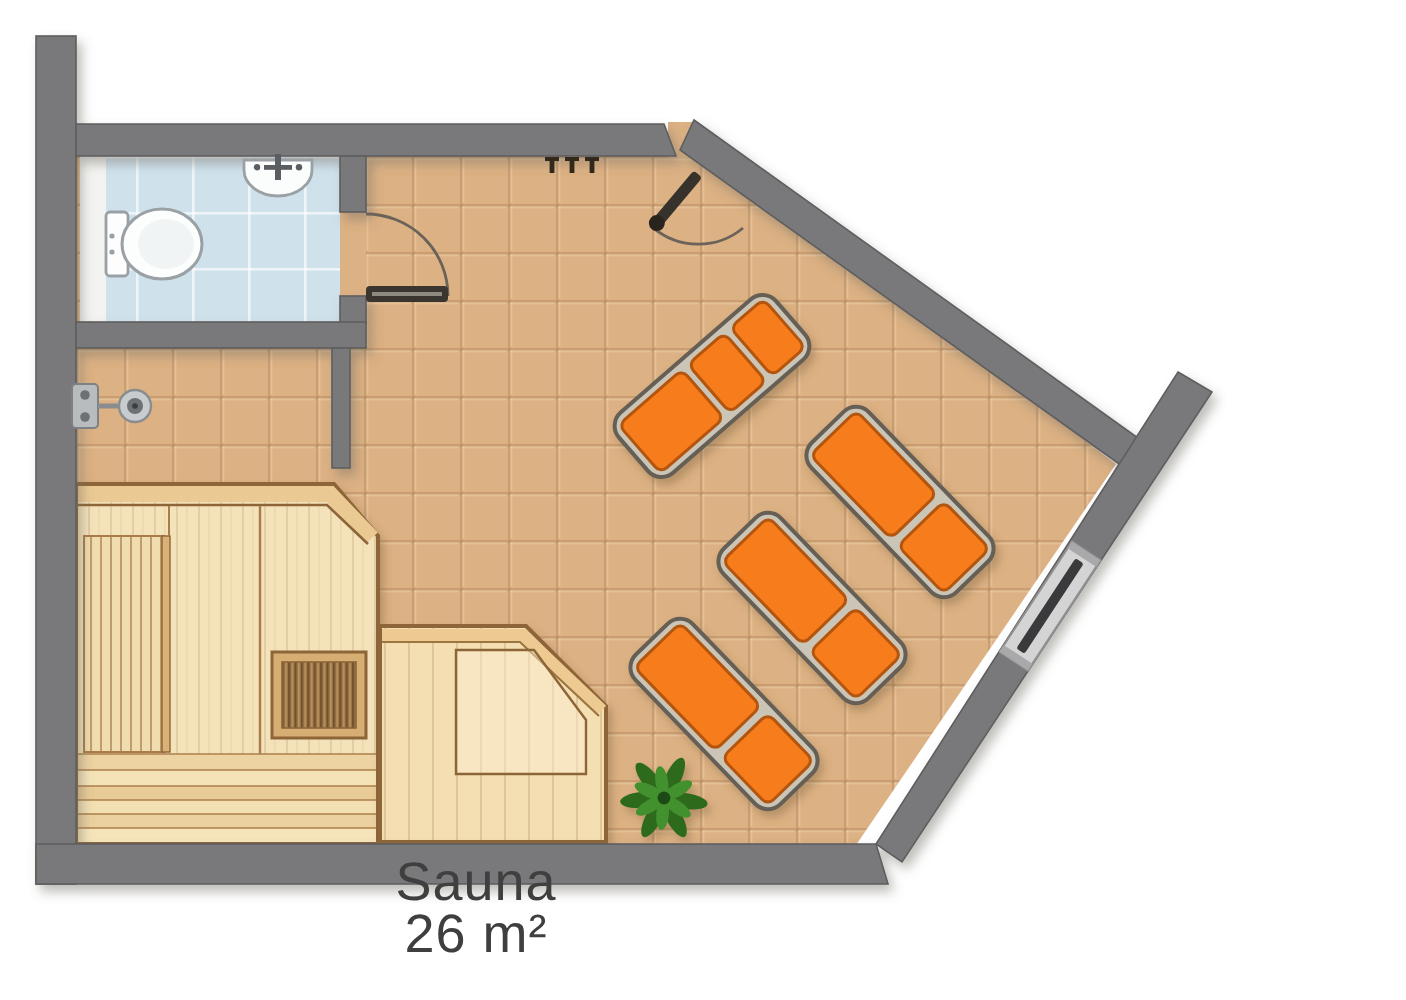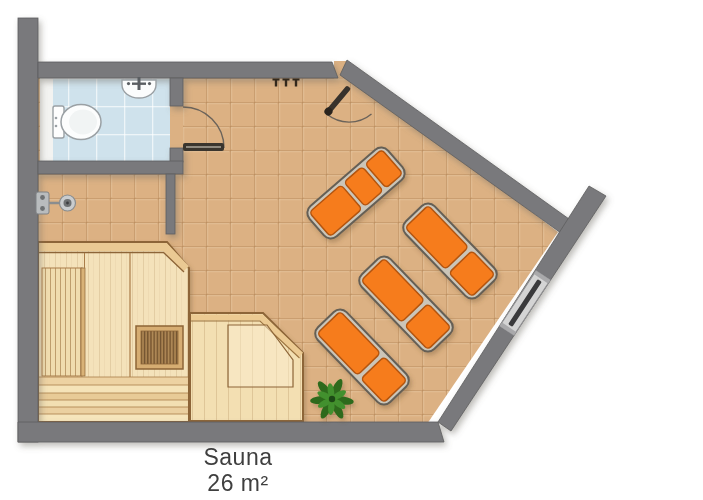--- a/index.html
+++ b/index.html
@@ -1,20 +1,20 @@
 <!DOCTYPE html>
 <html><head>
 <meta charset="utf-8">
 <style>
   html,body{margin:0;padding:0;background:#ffffff;}
   #stage{position:relative;width:703px;height:500px;background:#ffffff;overflow:hidden;
          font-family:"Liberation Sans", sans-serif;}
   #plan-svg{position:absolute;left:0;top:0;}
-  #plan-label{position:absolute;left:150px;top:444px;width:176px;text-align:center;
-              color:#3f3f3f;font-size:23px;line-height:26px;letter-spacing:0.5px;}
+  #plan-label{position:absolute;left:150px;top:428px;width:176px;text-align:center;
+              color:#3f3f3f;font-size:27px;line-height:26px;letter-spacing:0.5px;}
   #plan-label .line{white-space:nowrap;}
 </style>
 </head>
 <body>
 
 <div id="stage">
 <svg id="plan-svg" width="703" height="500" viewBox="0 0 703 500">
   <defs>
     <pattern id="floorTile" width="24" height="24" patternUnits="userSpaceOnUse" x="14" y="6">
       <rect width="24" height="24" fill="#dcb183"></rect>

